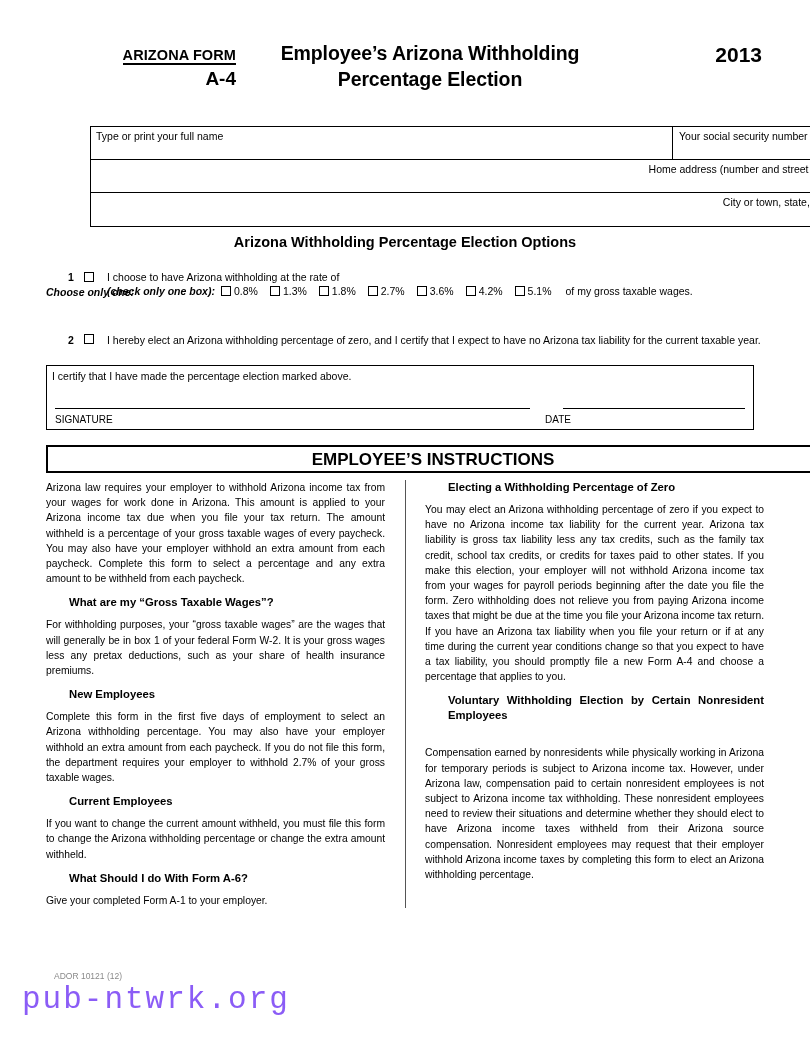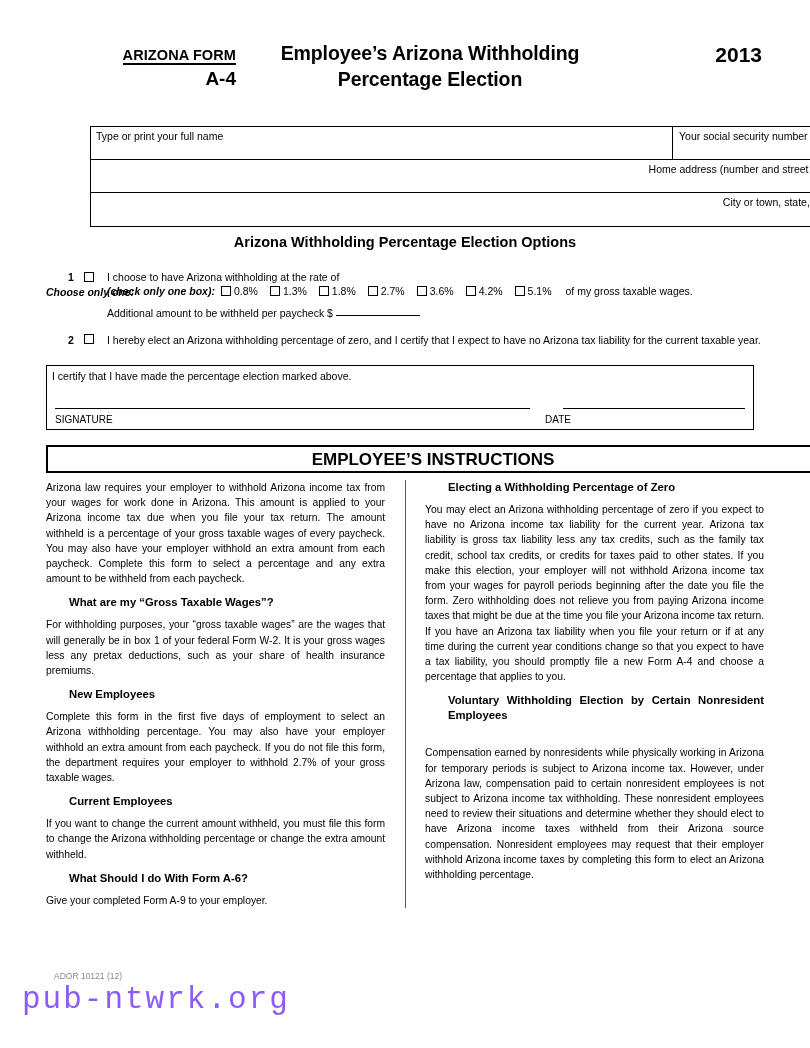--- a/index.html
+++ b/index.html
@@ -335,23 +335,20 @@
   <div class="choose-only">Choose only one:</div>
 
   <div class="opt-num" style="left:68px; top:271px;">1</div>
   <span class="cbox opt1-box"></span>
   <div class="opt1-line1">I choose to have Arizona withholding at the rate of</div>
 
   <div class="opt1-line2">
     <span class="check-only-one">(check only one box):</span><span class="pct-item"><span class="cbox"></span><span>0.8%</span></span><span class="pct-item"><span class="cbox"></span><span>1.3%</span></span><span class="pct-item"><span class="cbox"></span><span>1.8%</span></span><span class="pct-item"><span class="cbox"></span><span>2.7%</span></span><span class="pct-item"><span class="cbox"></span><span>3.6%</span></span><span class="pct-item"><span class="cbox"></span><span>4.2%</span></span><span class="pct-item"><span class="cbox"></span><span>5.1%</span></span><span class="tail-wages">of my gross taxable wages.</span>
   </div>
 
-  <div class="opt1-line3">
-    <span>Additional amount to be withheld per paycheck $</span><span class="blank-line"></span>
-  </div>
 
   <div class="opt-num" style="left:68px; top:334px;">2</div>
   <span class="cbox opt2-box"></span>
   <div class="opt2-text">I hereby elect an Arizona withholding percentage of zero, and I certify that I expect to have no Arizona tax liability for the current taxable year.</div>
 
   <div class="cert-block">
     <div class="cert-text">I certify that I have made the percentage election marked above.</div>
     <div class="sig-rule"></div>
     <div class="date-rule"></div>
     <div class="sig-label">SIGNATURE</div>
@@ -365,21 +362,21 @@
 
     <div class="col col-left">
       <p class="para">Arizona law requires your employer to withhold Arizona income tax from your wages for work done in Arizona.  This amount is applied to your Arizona income tax due when you file your tax return.  The amount withheld is a percentage of your gross taxable wages of every paycheck.  You may also have your employer withhold an extra amount from each paycheck.  Complete this form to select a percentage and any extra amount to be withheld from each paycheck.</p>
       <h3 class="subhead">What are my “Gross Taxable Wages”?</h3>
       <p class="para">For withholding purposes, your “gross taxable wages” are the wages that will generally be in box 1 of your federal Form W-2.  It is your gross wages less any pretax deductions, such as your share of health insurance premiums.</p>
       <h3 class="subhead">New Employees</h3>
       <p class="para">Complete this form in the first five days of employment to select an Arizona withholding percentage.  You may also have your employer withhold an extra amount from each paycheck.  If you do not file this form, the department requires your employer to withhold 2.7% of your gross taxable wages.</p>
       <h3 class="subhead">Current Employees</h3>
       <p class="para">If you want to change the current amount withheld, you must file this form to change the Arizona withholding percentage or change the extra amount withheld.</p>
       <h3 class="subhead">What Should I do With Form A-6?</h3>
-      <p class="para">Give your completed Form A-9 to your employer.</p>
+      <p class="para">Give your completed Form A-1 to your employer.</p>
     </div>
 
     <div class="col col-right">
       <h3 class="subhead">Electing a Withholding Percentage of Zero</h3>
       <p class="para">You may elect an Arizona withholding percentage of zero if you expect to have no Arizona income tax liability for the current year.  Arizona tax liability is gross tax liability less any tax credits, such as the family tax credit, school tax credits, or credits for taxes paid to other states.  If you make this election, your employer will not withhold Arizona income tax from your wages for payroll periods beginning after the date you file the form.  Zero withholding does not relieve you from paying Arizona income taxes that might be due at the time you file your Arizona income tax return.  If you have an Arizona tax liability when you file your return or if at any time during the current year conditions change so that you expect to have a tax liability, you should promptly file a new Form A-4 and choose a percentage that applies to you.</p>
       <h3 class="subhead justify">Voluntary Withholding Election by Certain Nonresident Employees</h3>
       <p class="para">Compensation earned by nonresidents while physically working in Arizona for temporary periods is subject to Arizona income tax. However, under Arizona law, compensation paid to certain nonresident employees is not subject to Arizona income tax withholding.  These nonresident employees need to review their situations and determine whether they should elect to have Arizona income taxes withheld from their Arizona source compensation. Nonresident employees may request that their employer withhold Arizona income taxes by completing this form to elect an Arizona withholding percentage.</p>
     </div>
   </div>
 

